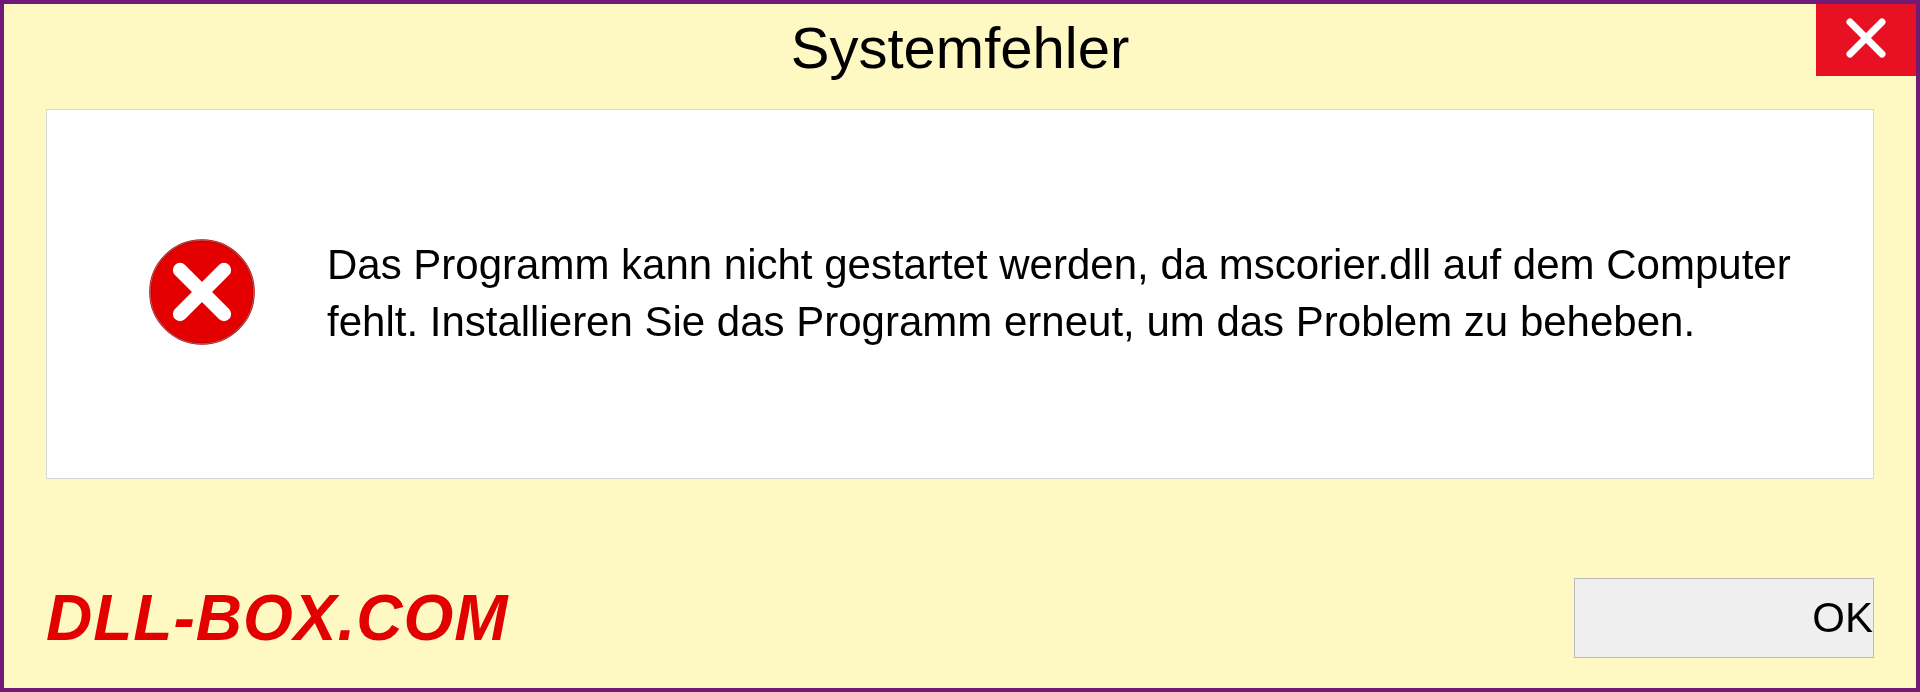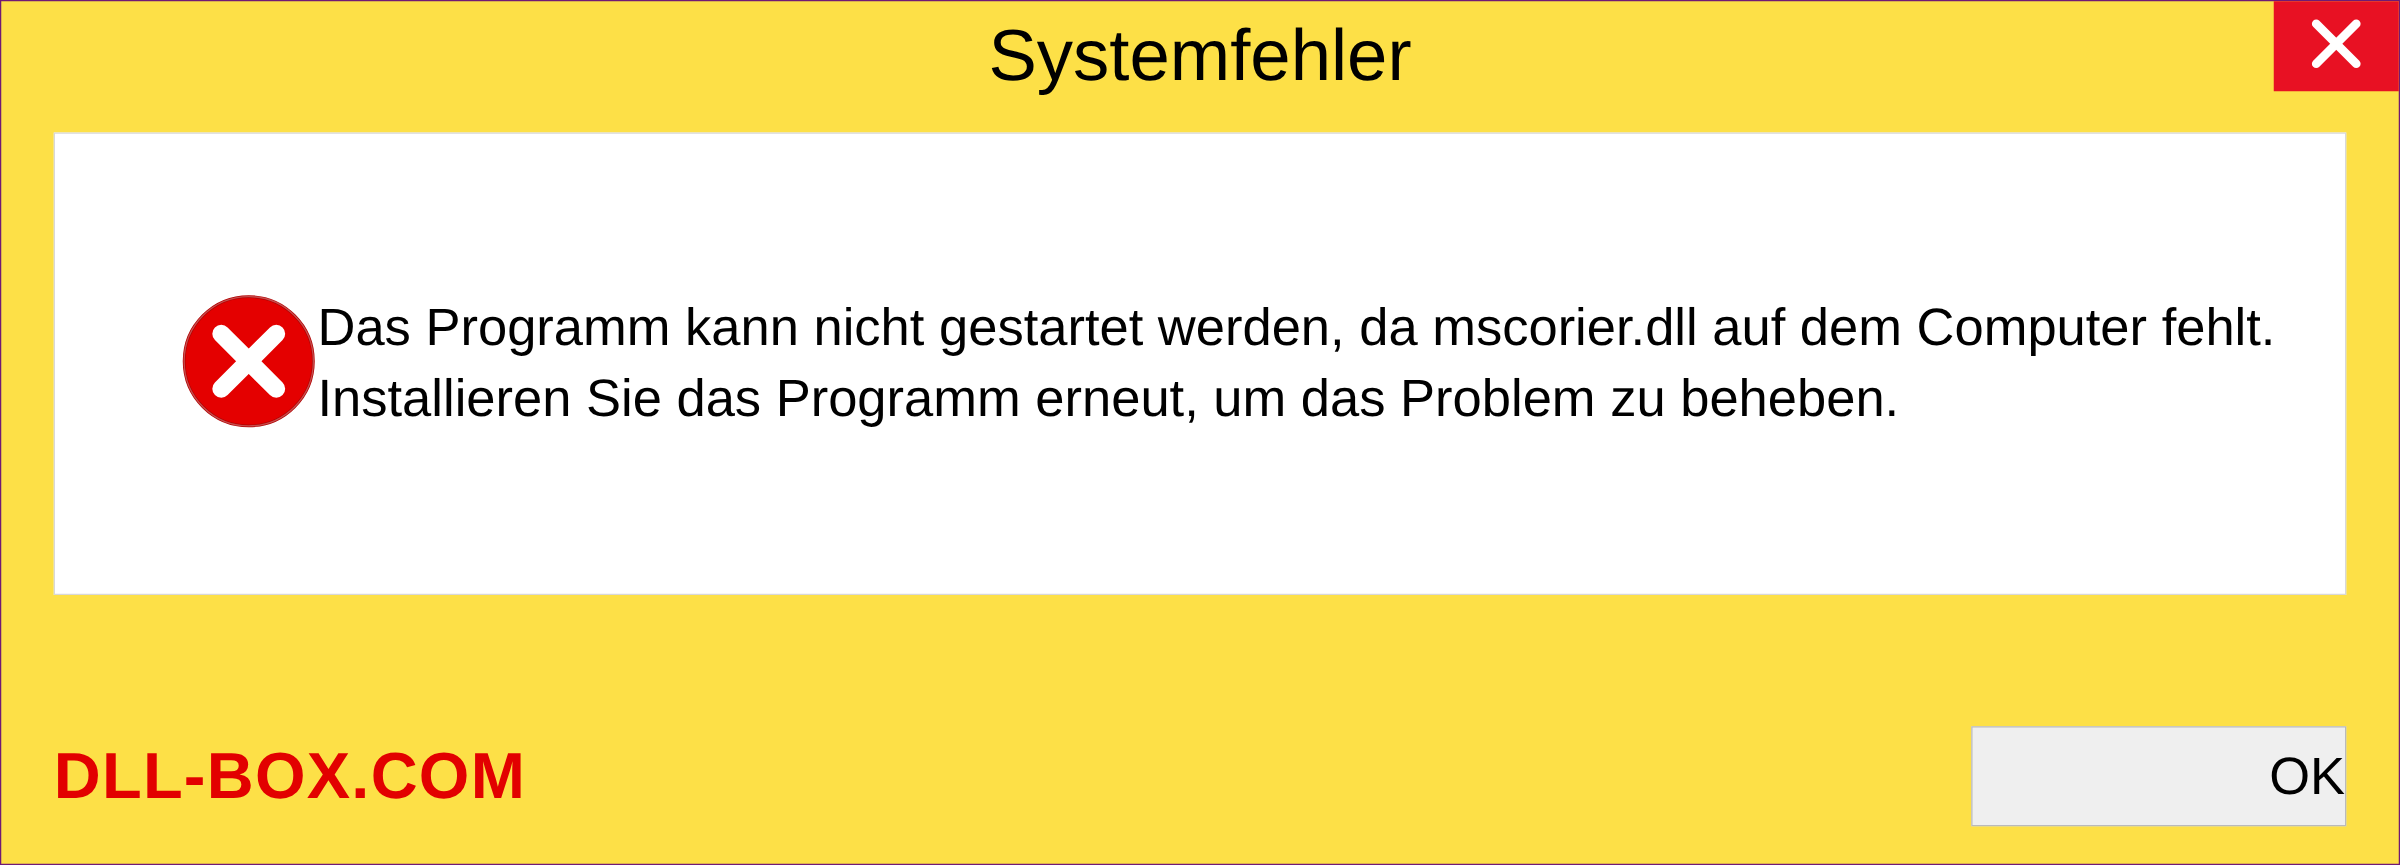--- a/index.html
+++ b/index.html
@@ -10,22 +10,22 @@
     body {
       font-family: "Segoe UI", Tahoma, Arial, sans-serif;
       background: #ffffff;
       width: 1920px;
       height: 692px;
       position: relative;
     }
     .dialog-window {
       width: 1920px;
       height: 692px;
-      background: #fde047;
-      border: 1px solid #701a75;
+      background: #fef9c3;
+      border: 4px solid #701a75;
       position: relative;
       display: flex;
       flex-direction: column;
     }
     .titlebar {
       display: flex;
       justify-content: center;
       align-items: flex-start;
       position: relative;
       height: 90px;
@@ -52,20 +52,21 @@
       width: 48px;
       height: 48px;
     }
     .content-panel {
       margin: 15px 42px 0 42px;
       background: #ffffff;
       border: 1px solid #d8d8d8;
       padding: 70px 50px 70px 100px;
       display: flex;
       align-items: center;
+      gap: 70px;
       flex: 0 0 auto;
       height: 370px;
     }
     .error-icon-wrap {
       flex-shrink: 0;
     }
     .error-icon-wrap svg {
       width: 110px;
       height: 110px;
     }
@@ -76,25 +77,26 @@
       font-weight: 400;
     }
     .footer {
       display: flex;
       justify-content: space-between;
       align-items: center;
       padding: 30px 42px 30px 42px;
       margin-top: auto;
     }
     .watermark {
-      font-size: 52px;
+      font-size: 64px;
       font-weight: 800;
       color: #e20000;
       letter-spacing: 1px;
       font-family: Arial, sans-serif;
+      font-style: italic;
     }
     .ok-button {
       width: 300px;
       height: 80px;
       background: #efefef;
       border: 1px solid #bababa;
       font-size: 42px;
       color: #000000;
       display: flex;
       align-items: center;

